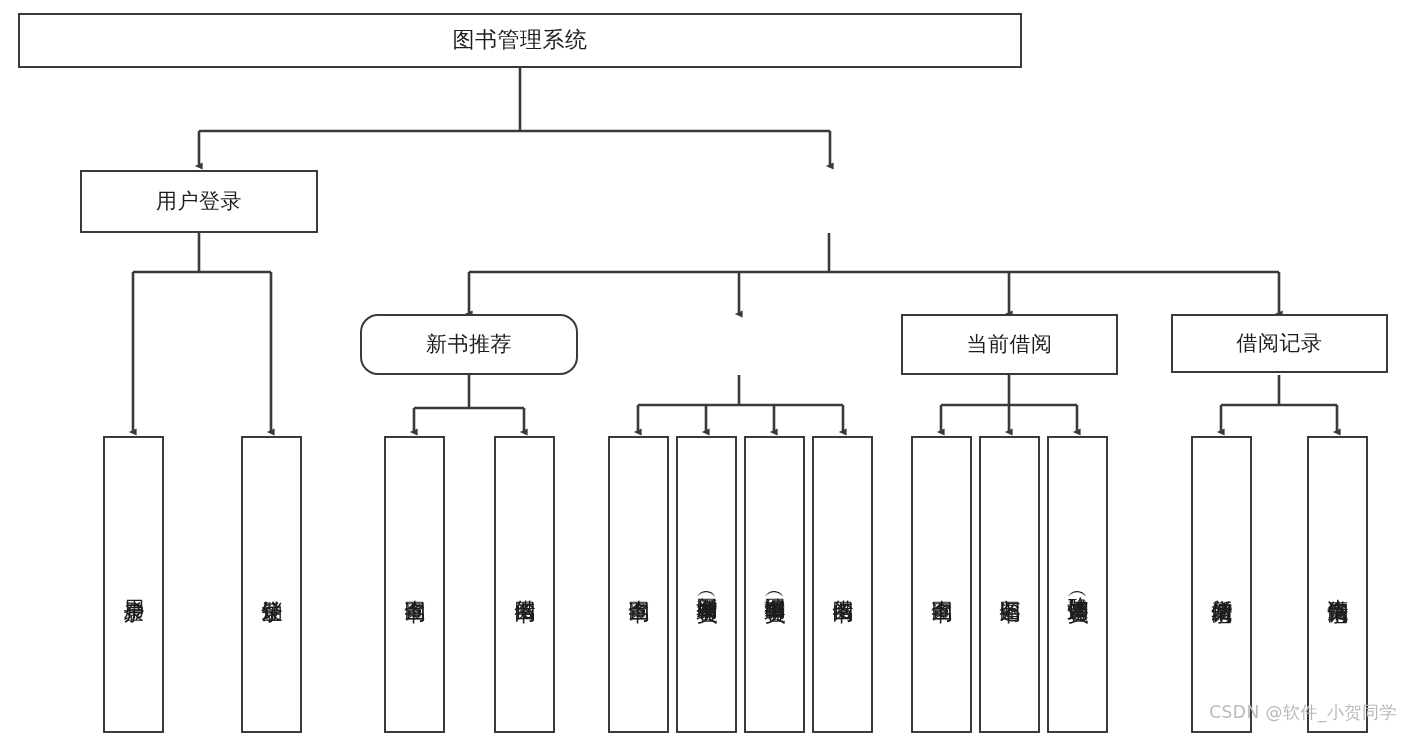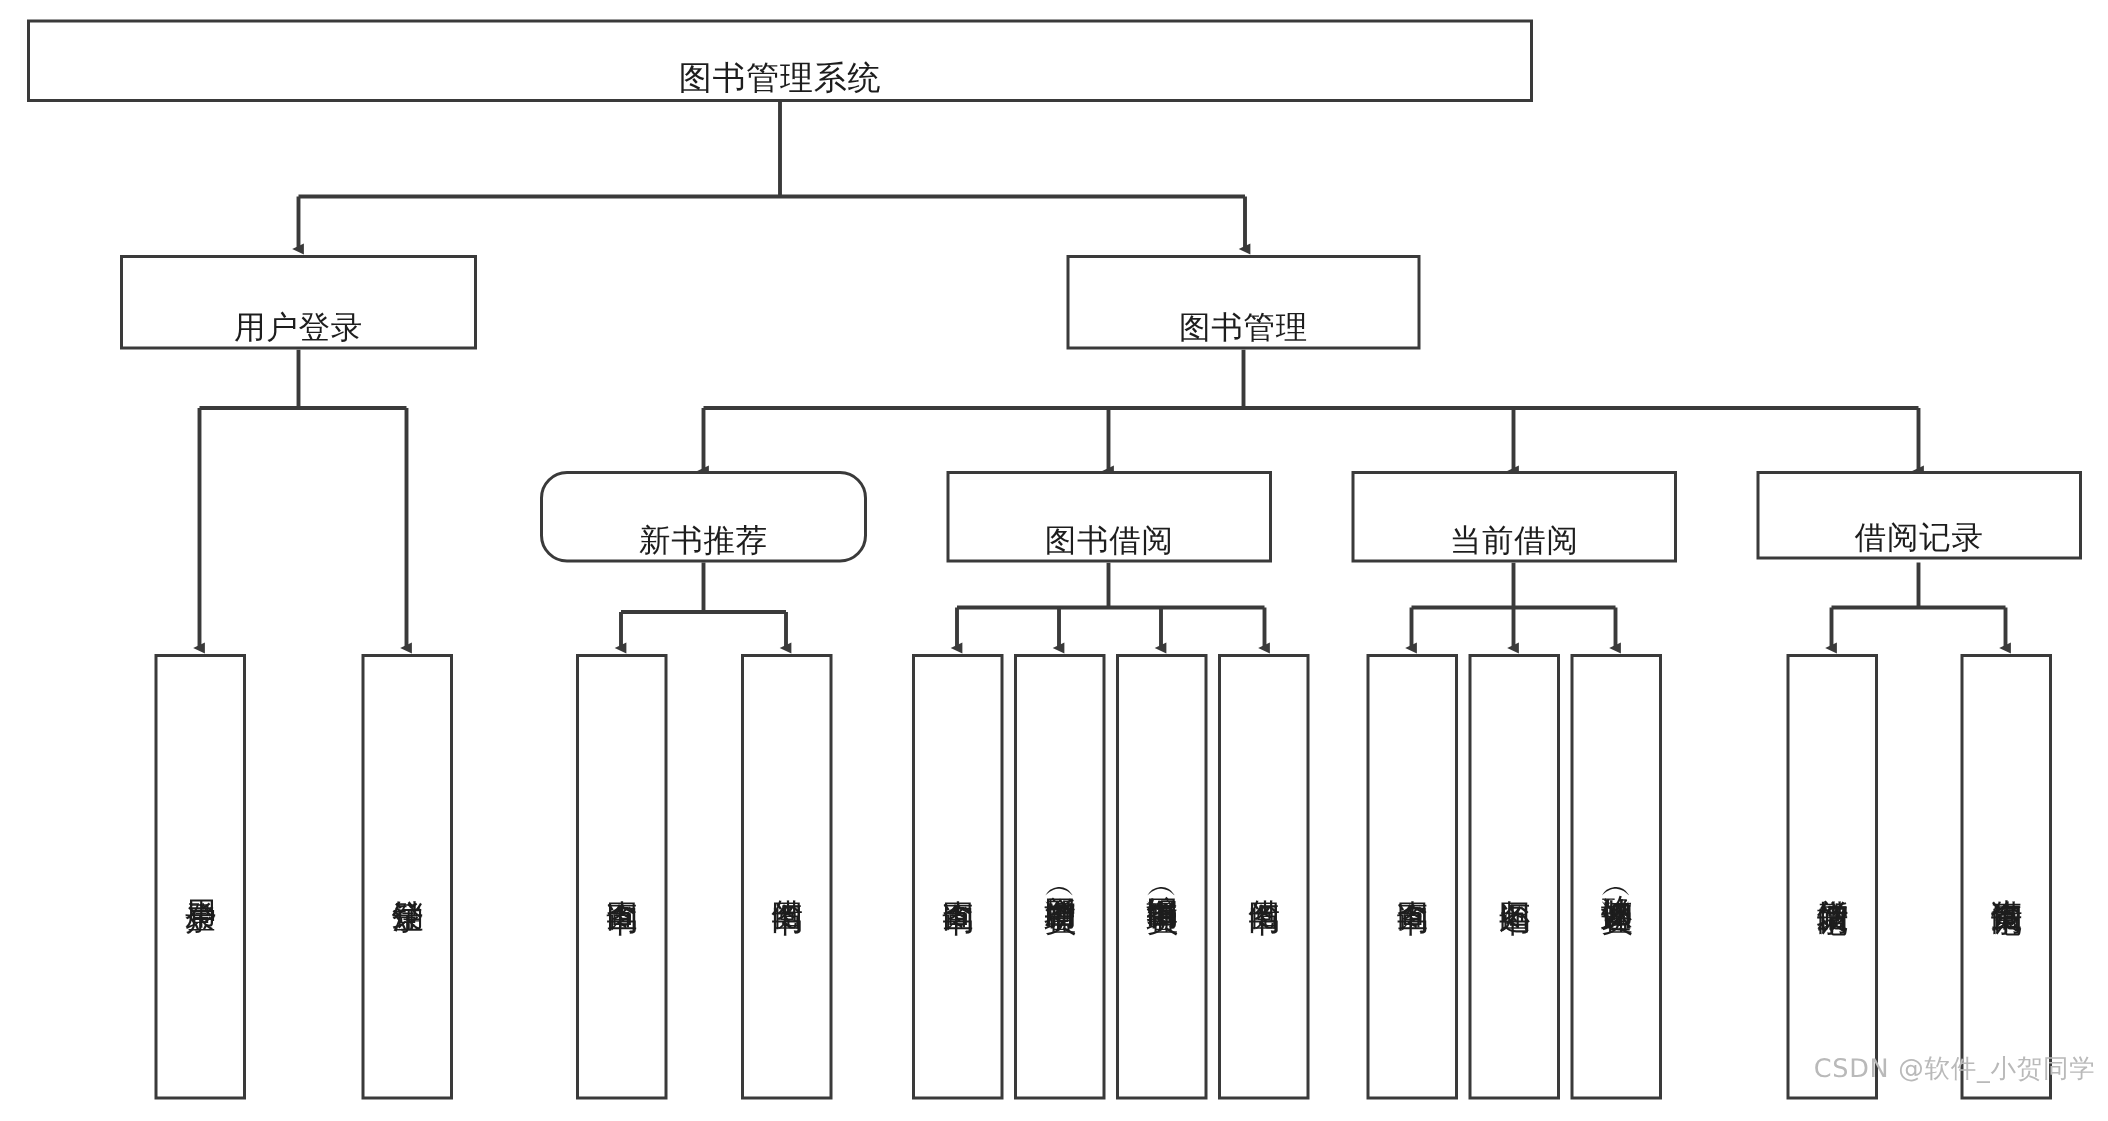--- a/index.html
+++ b/index.html
@@ -25,21 +25,21 @@
     width: 1405px;
     height: 747px;
     pointer-events: none;
   }
   .node {
     position: absolute;
     box-sizing: border-box;
     background: #ffffff;
     border: 2px solid #3a3a3a;
     display: flex;
-    align-items: flex-end;
+    align-items: center;
     justify-content: center;
     color: #1d1d1d;
   }
   .node .label {
     display: block;
     text-align: center;
     line-height: 1.12;
     white-space: nowrap;
   }
   
@@ -132,31 +132,25 @@
   </svg>
 
   <div class="node horiz root" style="left:18px; top:13px; width:1004px; height:55px;">
     <span class="label">图书管理系统</span>
   </div>
 
   <div class="node horiz" style="left:80px; top:170px; width:238px; height:63px;">
     <span class="label">用户登录</span>
   </div>
 
-  <div class="node horiz" style="left:711px; top:170px; width:236px; height:63px;">
-    <span class="label">图书管理</span>
-  </div>
 
   <div class="node horiz" style="left:360px; top:314px; width:218px; height:61px;border-radius:18px;">
     <span class="label">新书推荐</span>
   </div>
 
-  <div class="node horiz" style="left:631px; top:314px; width:217px; height:61px;">
-    <span class="label">图书借阅</span>
-  </div>
 
   <div class="node horiz" style="left:901px; top:314px; width:217px; height:61px;">
     <span class="label">当前借阅</span>
   </div>
 
   <div class="node horiz" style="left:1171px; top:314px; width:217px; height:59px;">
     <span class="label">借阅记录</span>
   </div>
 
   <div class="node vert" style="left:103px; top:436px; width:61px; height:297px;">

